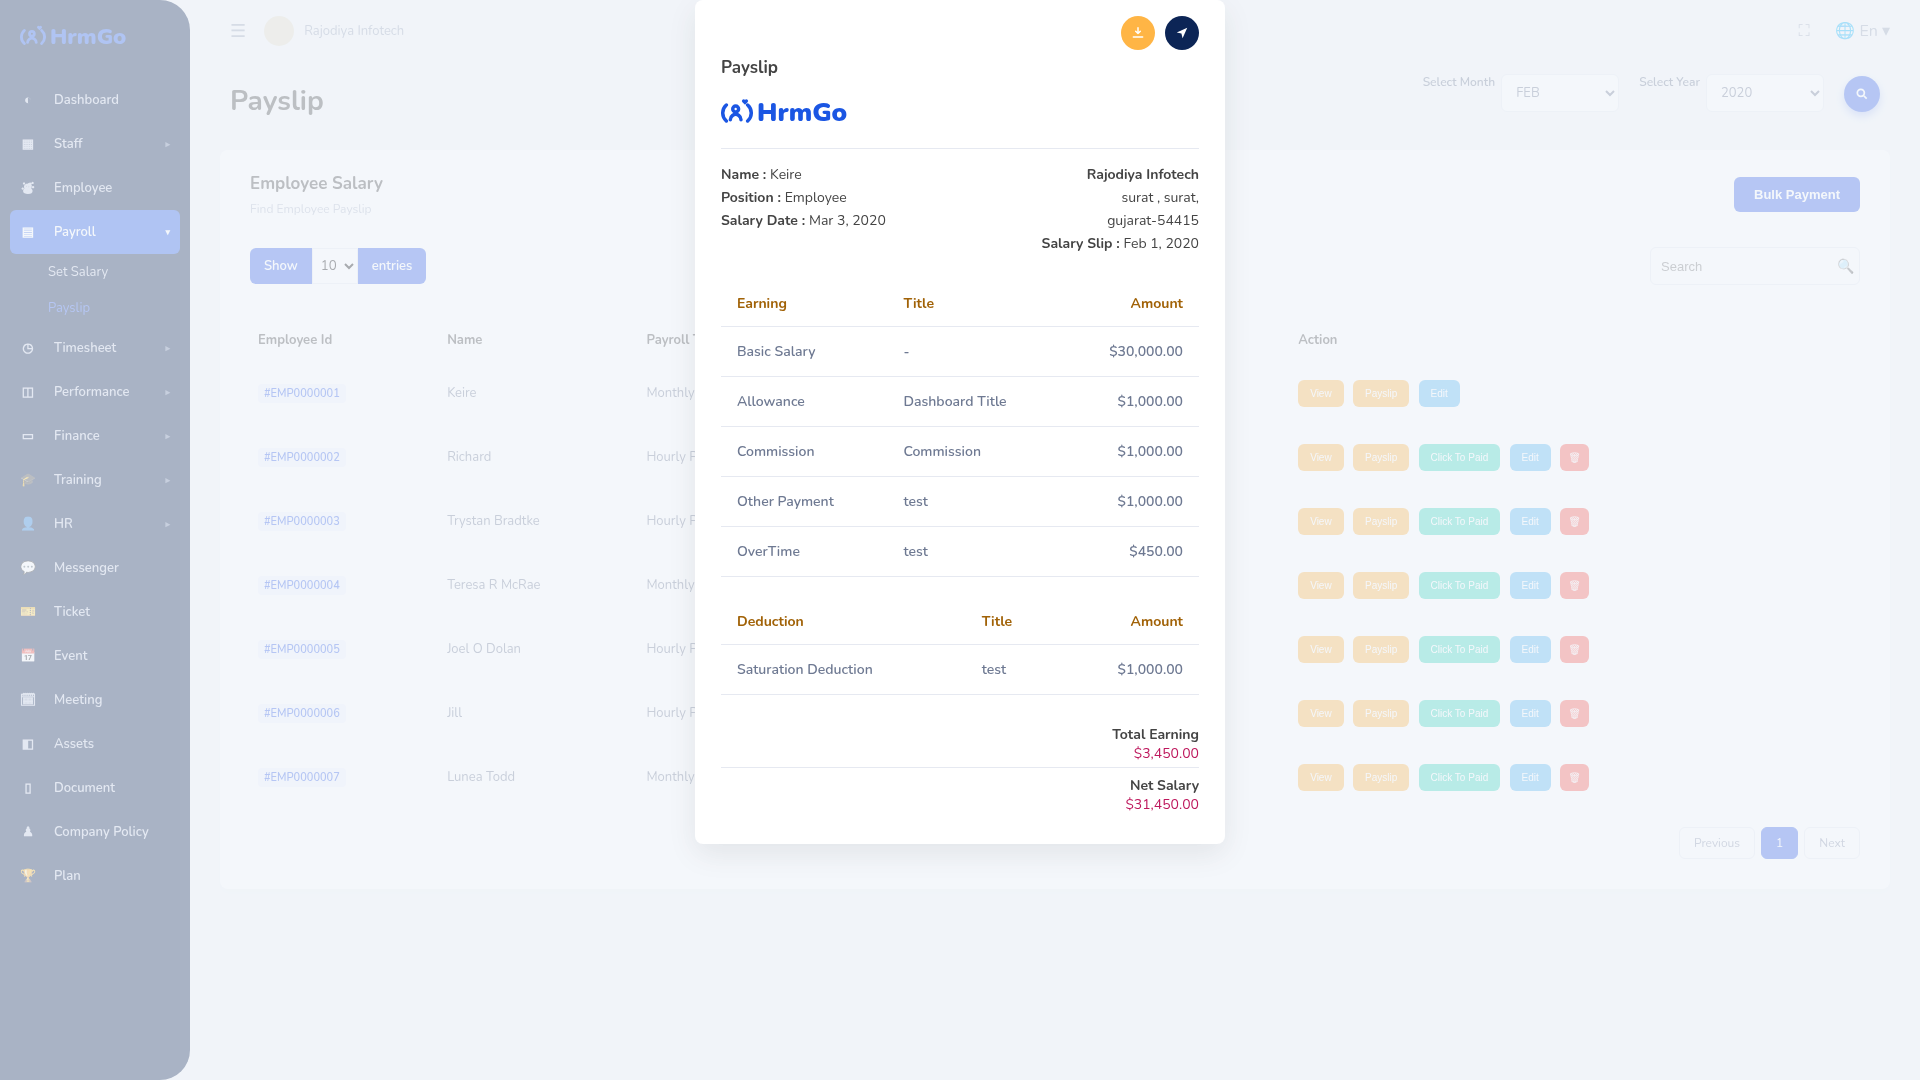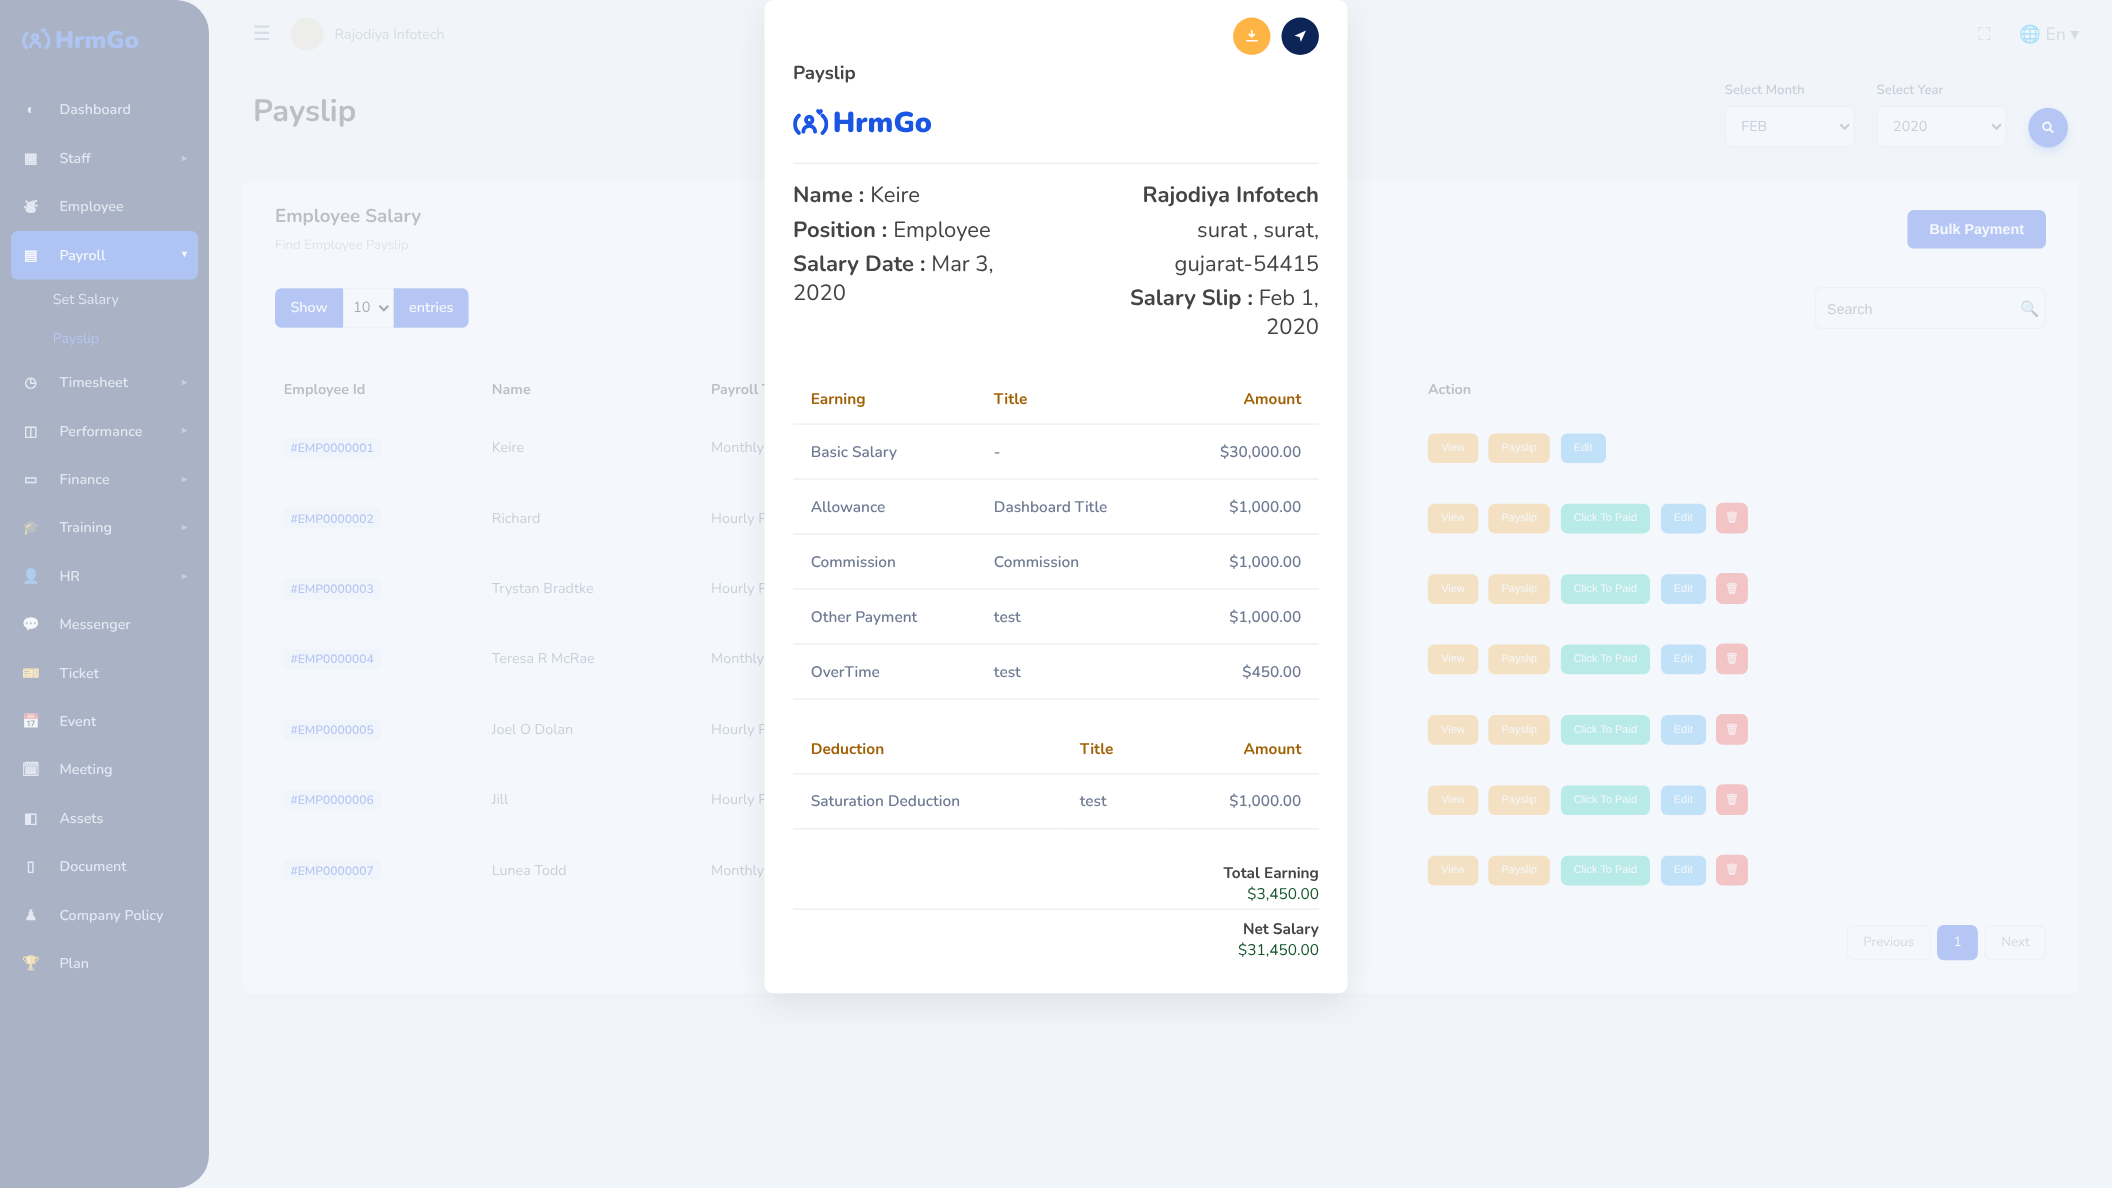--- a/index.html
+++ b/index.html
@@ -24,21 +24,21 @@
 .topbar { display: flex; align-items: center; padding: 16px 0 16px 10px; }
 .hamburger { color: #9aa3b9; font-size: 18px; margin-right: 18px; cursor: pointer; }
 .avatar { width: 30px; height: 30px; border-radius: 50%; background: #e6deca; margin-right: 10px; }
 .user-greet { color: #9aa3b9; font-size: 13px; }
 .top-icons { margin-left: auto; display: flex; gap: 26px; align-items: center; color: #9aa3b9; }
 .top-icons span { cursor: pointer; font-size: 16px; }
 .lang { display: flex; align-items: center; gap: 4px; font-size: 14px; }
 .page-title { font-size: 28px; font-weight: 700; color: #444; margin: 20px 0 0 10px; }
 
 .filter-row { display: flex; gap: 20px; align-items: flex-end; margin: 12px 10px 0 0; justify-content: flex-end; }
-.filter-block { display: flex; flex-direction: column; gap: 6px; }
+.filter-block { display: flex; flex-direction: row; gap: 6px; }
 .filter-block label { font-size: 12px; font-weight: 600; color: #6e7992; }
 .filter-block select { width: 118px; height: 38px; border: 1px solid #e6e9f1; border-radius: 6px; background: #fff; padding: 0 10px; color: #6e7992; font-size: 13px; }
 .search-btn { width: 36px; height: 36px; border-radius: 50%; background: #2f5de6; color: #fff; display: flex; align-items: center; justify-content: center; cursor: pointer; box-shadow: 0 4px 8px rgba(47,93,230,.4); }
 
 .card { background: #fff; border-radius: 8px; box-shadow: 0 4px 8px rgba(0,0,0,.02); margin-top: 30px; padding: 0; }
 .card-header { display: flex; align-items: center; justify-content: space-between; padding: 22px 30px 10px; }
 .card-header h4 { font-size: 17px; font-weight: 700; color: #444; }
 .breadcrumb { font-size: 12px; color: #b1b9ca; margin-top: 6px; }
 .bulk-btn { background: #2f5de6; color: #fff; border: none; border-radius: 6px; padding: 10px 20px; font-size: 13px; font-weight: 600; cursor: pointer; }
 
@@ -74,35 +74,35 @@
 .modal-backdrop { position: fixed; inset: 0; background: rgba(240,243,249,.7); z-index: 50; }
 .modal { position: fixed; left: 50%; transform: translateX(-50%); top: 0; width: 530px; background: #fff; border-radius: 8px; padding: 16px 26px 26px; z-index: 60; box-shadow: 0 10px 30px rgba(0,0,0,.08); }
 .modal-top { display: flex; justify-content: flex-end; gap: 10px; }
 .circle-btn { width: 34px; height: 34px; border-radius: 50%; display: flex; align-items: center; justify-content: center; cursor: pointer; color: #fff; font-size: 14px; }
 .circle-y { background: #ffb545; }
 .circle-d { background: #0c2556; }
 .modal h3 { font-size: 17px; font-weight: 700; color: #444; margin-top: 6px; }
 .modal-logo { margin-top: 16px; }
 .modal-logo .brand-logo { font-size: 26px; }
 .modal-divider { border-top: 1px solid #e6e9f1; margin: 18px 0 0; }
-.meta { display: flex; justify-content: space-between; padding: 16px 0 0; font-size: 20px; gap: 24px; }
+.meta { display: flex; justify-content: space-between; padding: 16px 0 0; font-size: 14px; gap: 24px; }
 .meta .l div, .meta .r div { margin-bottom: 4px; color: #444; }
 .meta .r { text-align: right; }
 .meta b { font-weight: 700; color: #444; }
 
 .ptable { width: 100%; margin-top: 24px; font-size: 14px; }
 .ptable thead th { text-align: left; padding: 13px 16px; border-bottom: 1px solid #e6e9f1; font-weight: 700; color:#a16207; }
 .ptable thead th:last-child, .ptable tbody td:last-child { text-align: right; }
 .ptable tbody td { padding: 15px 16px; border-bottom: 1px solid #e6e9f1; color: #6e7992; font-weight: 600; }
 
 .totals { margin-top: 22px; text-align: right; font-size: 14px; }
 .totals .row { padding: 8px 0 4px; border-top: 1px solid #e6e9f1; }
 .totals .row:first-child { border-top: none; }
 .totals .lbl { font-weight: 700; color: #444; }
-.totals .val { color: #14532d; }
+.totals .val { color: #be185d; }
 
 svg { display: block; }
 select { font-family: inherit; }
 </style>
 </head>
 <body>
 
 <div class="sidebar">
   <div class="brand">
     <div class="brand-logo">

